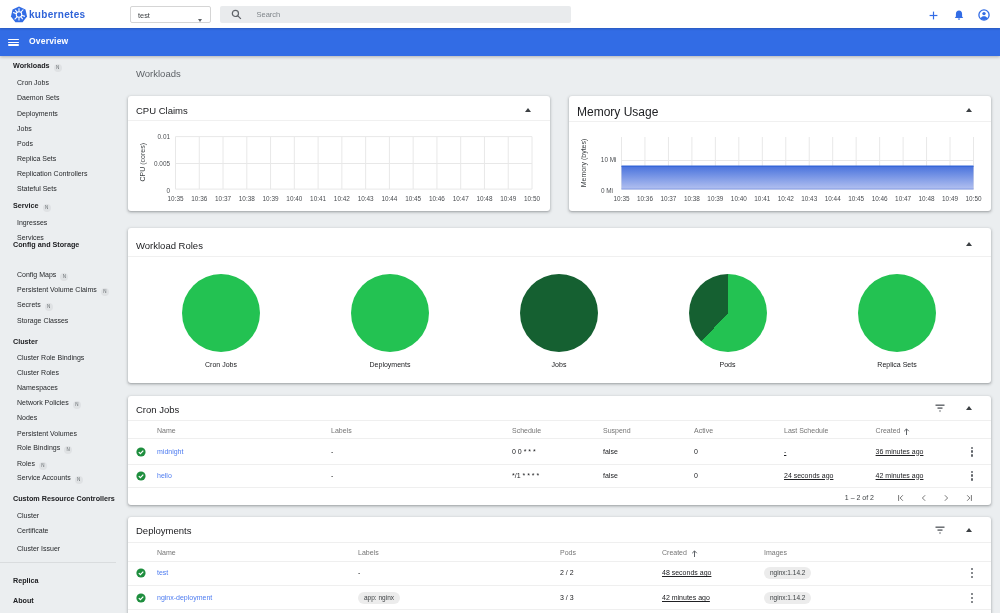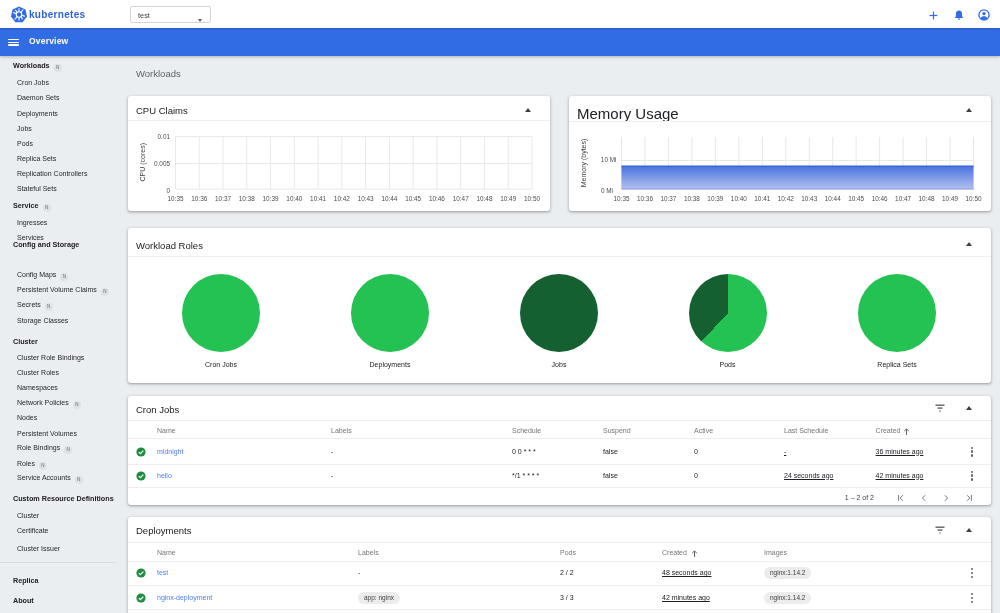--- a/index.html
+++ b/index.html
@@ -58,20 +58,27 @@
         <line x1="10.1" y1="6" x2="12.6" y2="3.3"></line>
         <line x1="5" y1="3.6" x2="7" y2="6.1"></line>
         <line x1="10" y1="9.9" x2="12" y2="12.4"></line>
       </g>
     </svg>
     <div id="logotext">kubernetes</div>
     <div id="nsbox">
         <span class="t">test</span>
         <span class="arr"></span>
       </div>
+    <div id="search">
+      <svg class="abs" style="left:11px;top:3.2px" width="11" height="11" viewBox="0 0 10 10">
+        <circle cx="4" cy="4" r="2.8" fill="none" stroke="#5f6368" stroke-width="1.1"></circle>
+        <line x1="6.2" y1="6.2" x2="9" y2="9" stroke="#5f6368" stroke-width="1.1"></line>
+      </svg>
+      <span class="ph">Search</span>
+    </div>
 
     <svg class="abs" style="left:929px;top:10.5px" width="9" height="9" viewBox="0 0 9 9">
       <line x1="4.5" y1="0.6" x2="4.5" y2="8.4" stroke="#326ce5" stroke-width="1.2"></line>
       <line x1="0.6" y1="4.5" x2="8.4" y2="4.5" stroke="#326ce5" stroke-width="1.2"></line>
     </svg>
 
     <svg class="abs" style="left:954px;top:9.5px" width="10" height="11" viewBox="0 0 10 11">
       <path d="M5 0.5 C3.1 0.5 1.9 2 1.9 3.9 L1.9 6.4 L0.8 7.9 L9.2 7.9 L8.1 6.4 L8.1 3.9 C8.1 2 6.9 0.5 5 0.5 Z" fill="#326ce5"></path>
       <path d="M3.8 8.5 a1.2 1.2 0 0 0 2.4 0 Z" fill="#326ce5"></path>
     </svg>
@@ -111,21 +118,21 @@
       <div class="nav-h" style="top:337px">Cluster</div>
       <div class="nav-i" style="top:354px">Cluster Role Bindings</div>
       <div class="nav-i" style="top:369px">Cluster Roles</div>
       <div class="nav-i" style="top:384px">Namespaces</div>
       <div class="nav-i" style="top:399px">Network Policies<span class="nbadge">N</span></div>
       <div class="nav-i" style="top:414px">Nodes</div>
       <div class="nav-i" style="top:430px">Persistent Volumes</div>
       <div class="nav-i" style="top:444px">Role Bindings<span class="nbadge">N</span></div>
       <div class="nav-i" style="top:460px">Roles<span class="nbadge">N</span></div>
       <div class="nav-i" style="top:474px">Service Accounts<span class="nbadge">N</span></div>
-      <div class="nav-h" style="top:494px">Custom Resource Definitions</div>
+      <div class="nav-h" style="top:494px">Custom Resource Controllers</div>
       <div class="nav-i" style="top:512px">Cluster</div>
       <div class="nav-i" style="top:527px">Certificate</div>
       <div class="nav-i" style="top:545px">Cluster Issuer</div>
       <div class="nav-h" style="top:576px">Replica</div>
       <div class="nav-h" style="top:596px">About</div>
       <div style="position:absolute;left:0;top:561.5px;width:116px;height:1px;background:#d9dcde"></div>
     </div>
 
   <div class="abs" style="left:136px;top:67.5px;font-size:9.5px;color:#5f6368;">Workloads</div>
 
@@ -172,21 +179,21 @@
         <line x1="47.5" y1="42.5" x2="404" y2="42.5" stroke="#e8e8e8" stroke-width="1"></line>
         <line x1="47.5" y1="68.1" x2="404" y2="68.1" stroke="#e8e8e8" stroke-width="1"></line>
         <text x="42" y="17.6" font-size="6.4" fill="#4a4d51" text-anchor="end">0.01</text>
         <text x="42" y="44.800000000000004" font-size="6.4" fill="#4a4d51" text-anchor="end">0.005</text>
         <text x="42" y="71.60000000000001" font-size="6.4" fill="#4a4d51" text-anchor="end">0</text>
         <text x="16.6" y="41.2" font-size="7" fill="#3c4043" text-anchor="middle" transform="rotate(-90 16.6 41.2)">CPU (cores)</text>
       </g>
   </svg>
 
   <div class="card" style="left:569px;top:96px;width:422px;height:115px;"></div>
-  <div class="abs" style="left:577px;top:104.5px;font-size:15px;color:#202124;z-index:2">Memory Usage</div>
+  <div class="abs" style="left:577px;top:104.5px;font-size:12px;color:#202124;z-index:2">Memory Usage</div>
   <div class="uparr" style="left:966px;top:108px;"></div>
   <div class="abs" style="left:569px;top:120.5px;width:422px;height:1px;background:#f0f0f0;z-index:2"></div>
   <svg class="abs" style="left:569px;top:121px;z-index:1" width="422" height="90" viewBox="0 0 422 90">
     <g id="memgrid">
         <defs>
           <linearGradient id="mg" x1="0" y1="0" x2="0" y2="1">
   <stop offset="0" stop-color="#4a73dd"></stop>
             <stop offset="1" stop-color="#b3c1f0"></stop>
  </linearGradient>
         </defs>

